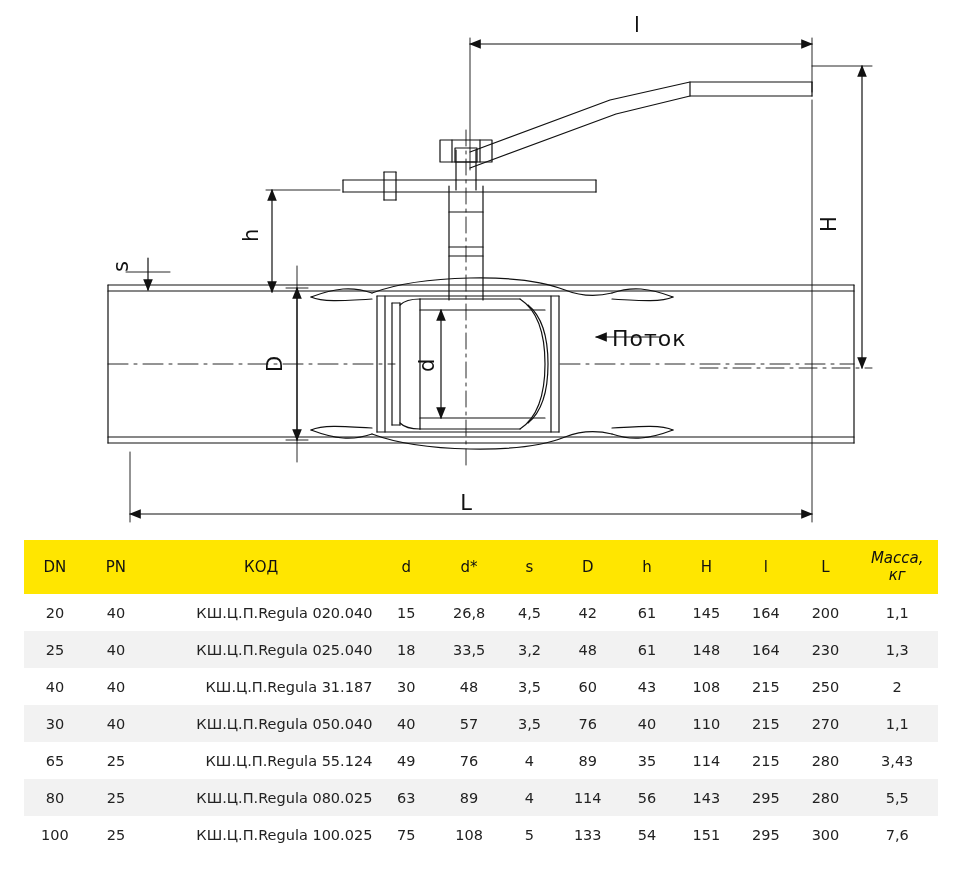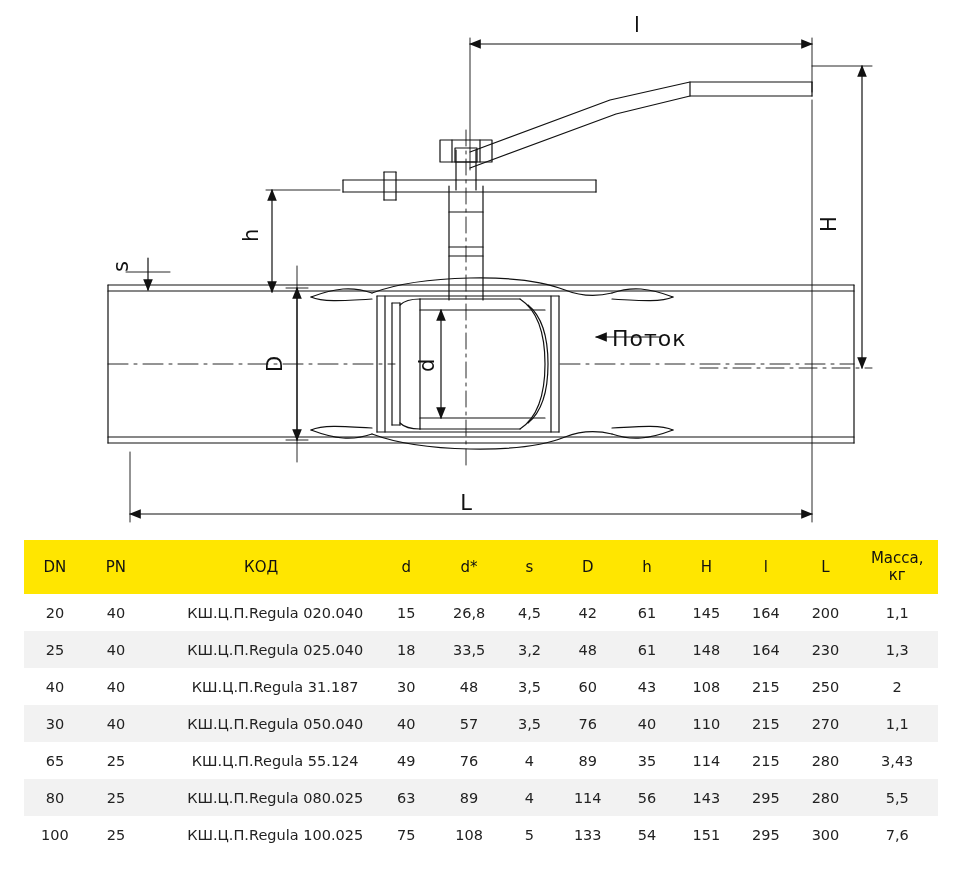--- a/index.html
+++ b/index.html
@@ -65,24 +65,24 @@
     border: none;
     color: #222222;
   }
   table.spec tbody tr:nth-child(odd) {
     background: #ffffff;
   }
   table.spec tbody tr:nth-child(even) {
     background: #f2f2f2;
   }
   table.spec td.code {
-    text-align: center;
+    text-align: right;
     padding-left: 32px;
   }
-  .th-massa span { display:block; line-height: 1.15; }
+  .th-massa span { display:block; line-height: 1.15; font-style: italic; }
 </style>
 </head>
 <body>
 
 <div id="drawing-area">
   <svg width="962" height="535" viewBox="0 0 962 535" xmlns="http://www.w3.org/2000/svg">
     <defs>
       <marker id="arrEnd" markerWidth="10" markerHeight="8" refX="9" refY="4" orient="auto">
         <path d="M0,0 L10,4 L0,8 z" fill="#111111"></path>
       </marker>

